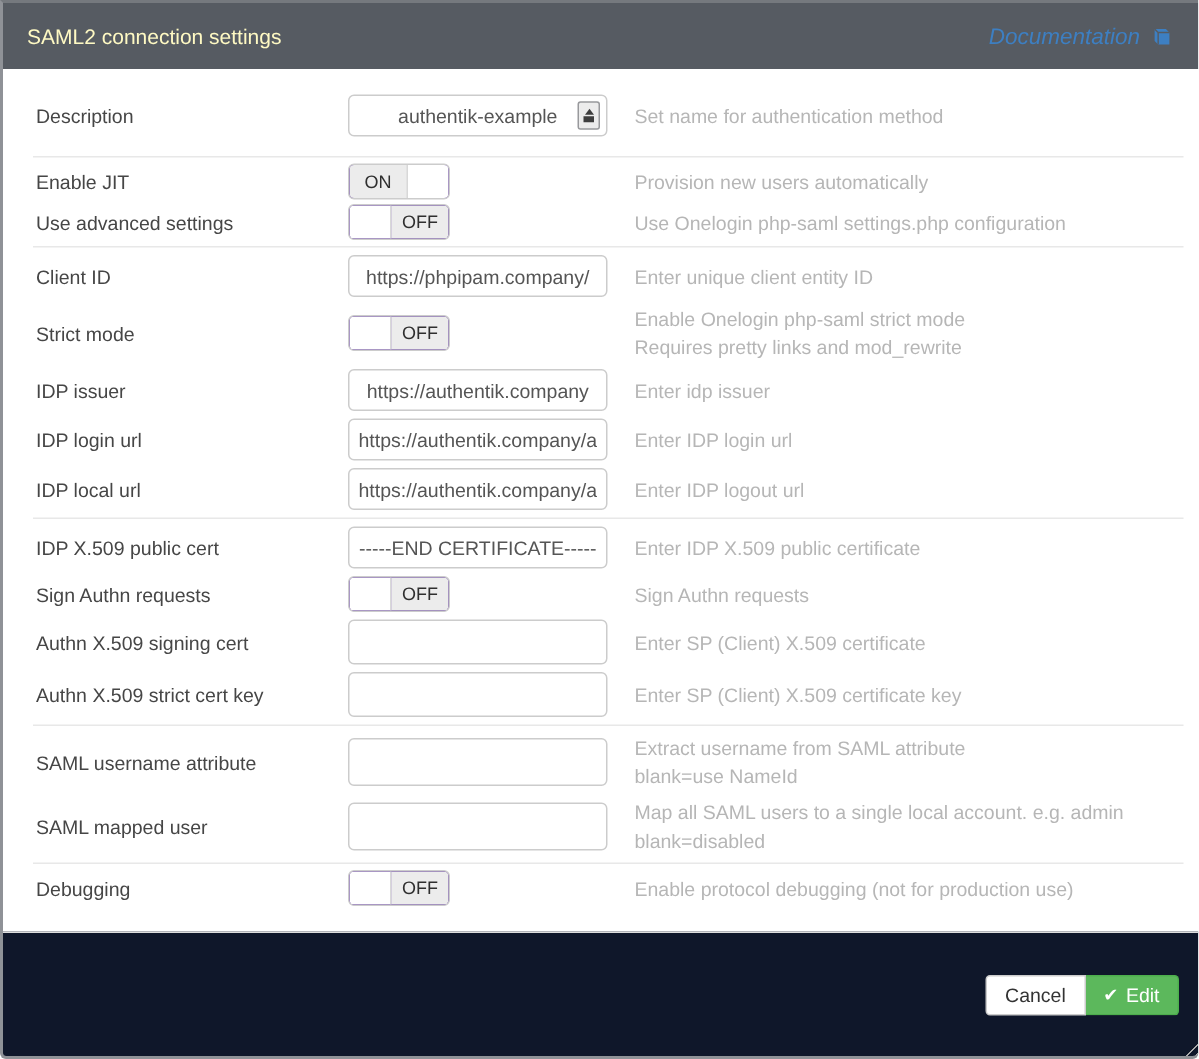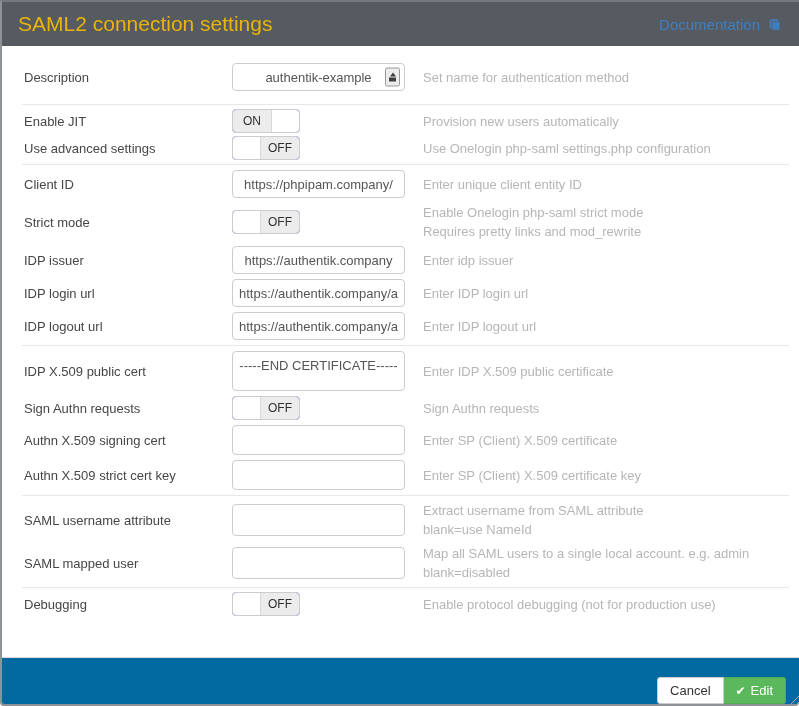--- a/index.html
+++ b/index.html
@@ -2,61 +2,61 @@
 <html><head>
 <meta charset="utf-8">
 <style>
   html,body{margin:0;padding:0;background:#fff;font-family:"Liberation Sans",sans-serif;}
   .modal{box-sizing:border-box;width:799px;height:706px;display:flex;flex-direction:column;
          background:#fff;border-left:2px solid #8f9297;border-bottom:2px solid #8f9297;
          border-top:2px solid #75797e;border-radius:0 0 4px 4px;position:relative;overflow:hidden;}
   
   .hdr{height:44px;min-height:44px;background:#565b62;display:flex;align-items:center;
        justify-content:space-between;padding:0 18px 0 16px;}
-  .hdr-title{color:#eab308;font-size:21px;}
-  .doc{color:#3d7fc2;font-size:15px;display:flex;align-items:center;gap:6px;cursor:pointer;text-decoration:none;}
+  .hdr-title{color:#fef9c3;font-size:14px;}
+  .doc{color:#3d7fc2;font-size:15px;display:flex;align-items:center;gap:6px;cursor:pointer;text-decoration:none;font-style:italic;}
   .doc svg{display:block;}
   
   .content{flex:1;overflow:hidden;padding-top:4px;}
   .row{display:flex;align-items:center;margin:5px 0;padding:0 12px 0 22px;}
   .row.first{margin:13px 0;}
   .row.toggle-row{margin:3px 0;}
   .lbl{width:208px;font-size:13px;color:#464646;flex-shrink:0;}
   .ctl{width:181px;flex-shrink:0;}
   .hint{flex:1;padding-left:10px;font-size:13px;color:#b6b6b6;line-height:19px;}
   .sep{border:none;border-top:1px solid #e8e8e8;margin:4px 10px 4px 20px;}
   
   .field{box-sizing:border-box;width:173px;border:1px solid #ccc;border-radius:4px;
          font-family:"Liberation Sans",sans-serif;font-size:13px;color:#555;text-align:center;
          padding:4px 6px;outline:none;background:#fff;display:block;}
   input.field{height:28px;}
   input.field.tall{height:32px;}
   textarea.field{resize:none;white-space:nowrap;overflow:hidden;line-height:18px;}
-  textarea.field.h1{height:40px;padding-top:5px;}
+  textarea.field.h1{height:28px;padding-top:5px;}
   textarea.field.h2{height:30px;}
   .desc-wrap{position:relative;width:173px;}
   .stepper{position:absolute;right:5px;top:50%;transform:translateY(-50%);width:13px;height:17px;
            border:1px solid #98999c;background:#ececec;border-radius:2px;display:flex;flex-direction:column;
            align-items:center;justify-content:center;cursor:pointer;}
   .stepper .arr{width:0;height:0;border-left:3px solid transparent;border-right:3px solid transparent;
                 border-bottom:4px solid #3e3e3e;}
   .stepper .bar{width:7px;height:4px;background:#3e3e3e;margin-top:1px;}
   
   .toggle{display:flex;width:66px;height:22px;border:1px solid #ccc;border-radius:4px;overflow:hidden;
           background:#4c1d95;cursor:pointer;box-sizing:content-box;}
   .toggle .seg-label{flex:1;display:flex;align-items:center;justify-content:center;background:#ececec;
                      font-size:12px;color:#2f2f2f;}
   .toggle .knob{width:27px;background:#fff;flex-shrink:0;}
   .toggle.on  .seg-label{order:0;border-right:1px solid #d8d8d8;}
   .toggle.on  .knob{order:1;}
   .toggle.off .knob{order:0;border-right:1px solid #d8d8d8;}
   .toggle.off .seg-label{order:1;}
   
-  .ftr{height:46px;min-height:46px;background:#0369a1;border-top:1px solid #dddddd;display:flex;
-       align-items:flex-end;justify-content:flex-end;padding:0 13px;}
+  .ftr{height:46px;min-height:46px;background:#0f172a;border-top:1px solid #dddddd;display:flex;
+       align-items:center;justify-content:flex-end;padding:18px 13px;}
   .btn{height:27px;font-size:13px;font-family:"Liberation Sans",sans-serif;padding:0 12px;cursor:pointer;
        display:flex;align-items:center;}
   .btn-cancel{background:#fff;border:1px solid #ccc;border-radius:3px 0 0 3px;color:#333;}
   .btn-edit{background:#5cb85c;border:1px solid #4cae4c;border-left:none;border-radius:0 3px 3px 0;
             color:#fff;gap:5px;}
   .btn-edit .chk{font-size:12px;}
   .grip{position:absolute;right:0;bottom:0;width:12px;height:12px;
         background:repeating-linear-gradient(135deg,transparent,transparent 3px,#a9a9a9 3px,#a9a9a9 4px);
         clip-path:polygon(100% 0,100% 100%,0 100%);}
 </style>
@@ -164,21 +164,21 @@
       <div class="lbl">IDP login url</div>
       <div class="ctl">
           <input class="field" value="https://authentik.company/a" style="">
         </div>
       <div class="hint">
           <div>Enter IDP login url</div>
         </div>
     </div>
 
     <div class="row">
-      <div class="lbl">IDP logout url</div>
+      <div class="lbl">IDP local url</div>
       <div class="ctl">
           <input class="field" value="https://authentik.company/a" style="">
         </div>
       <div class="hint">
           <div>Enter IDP logout url</div>
         </div>
     </div>
 
     <hr class="sep">
 

